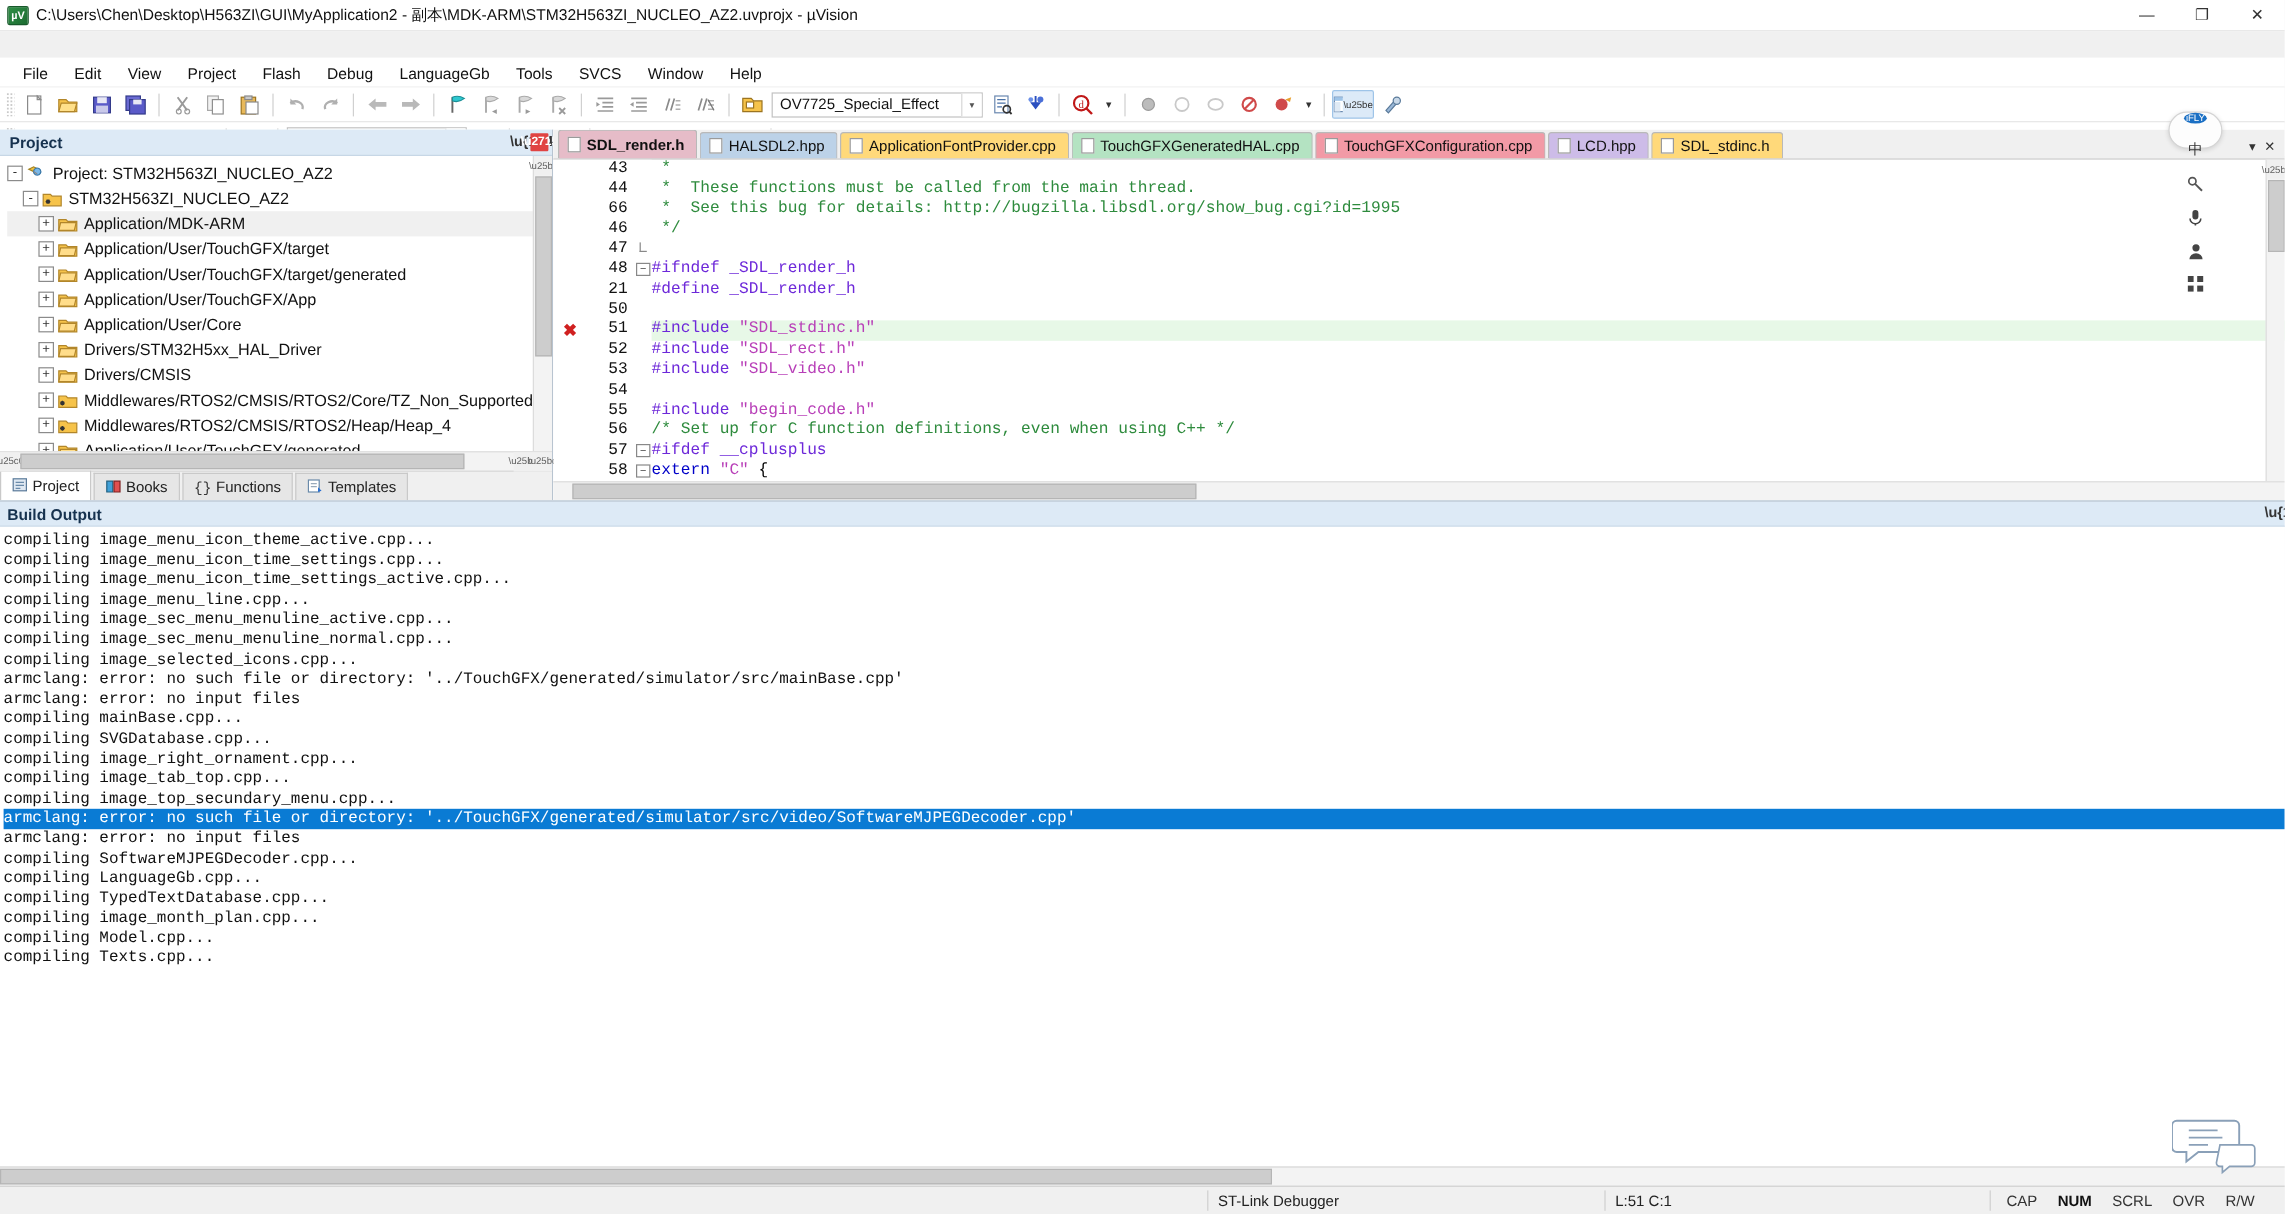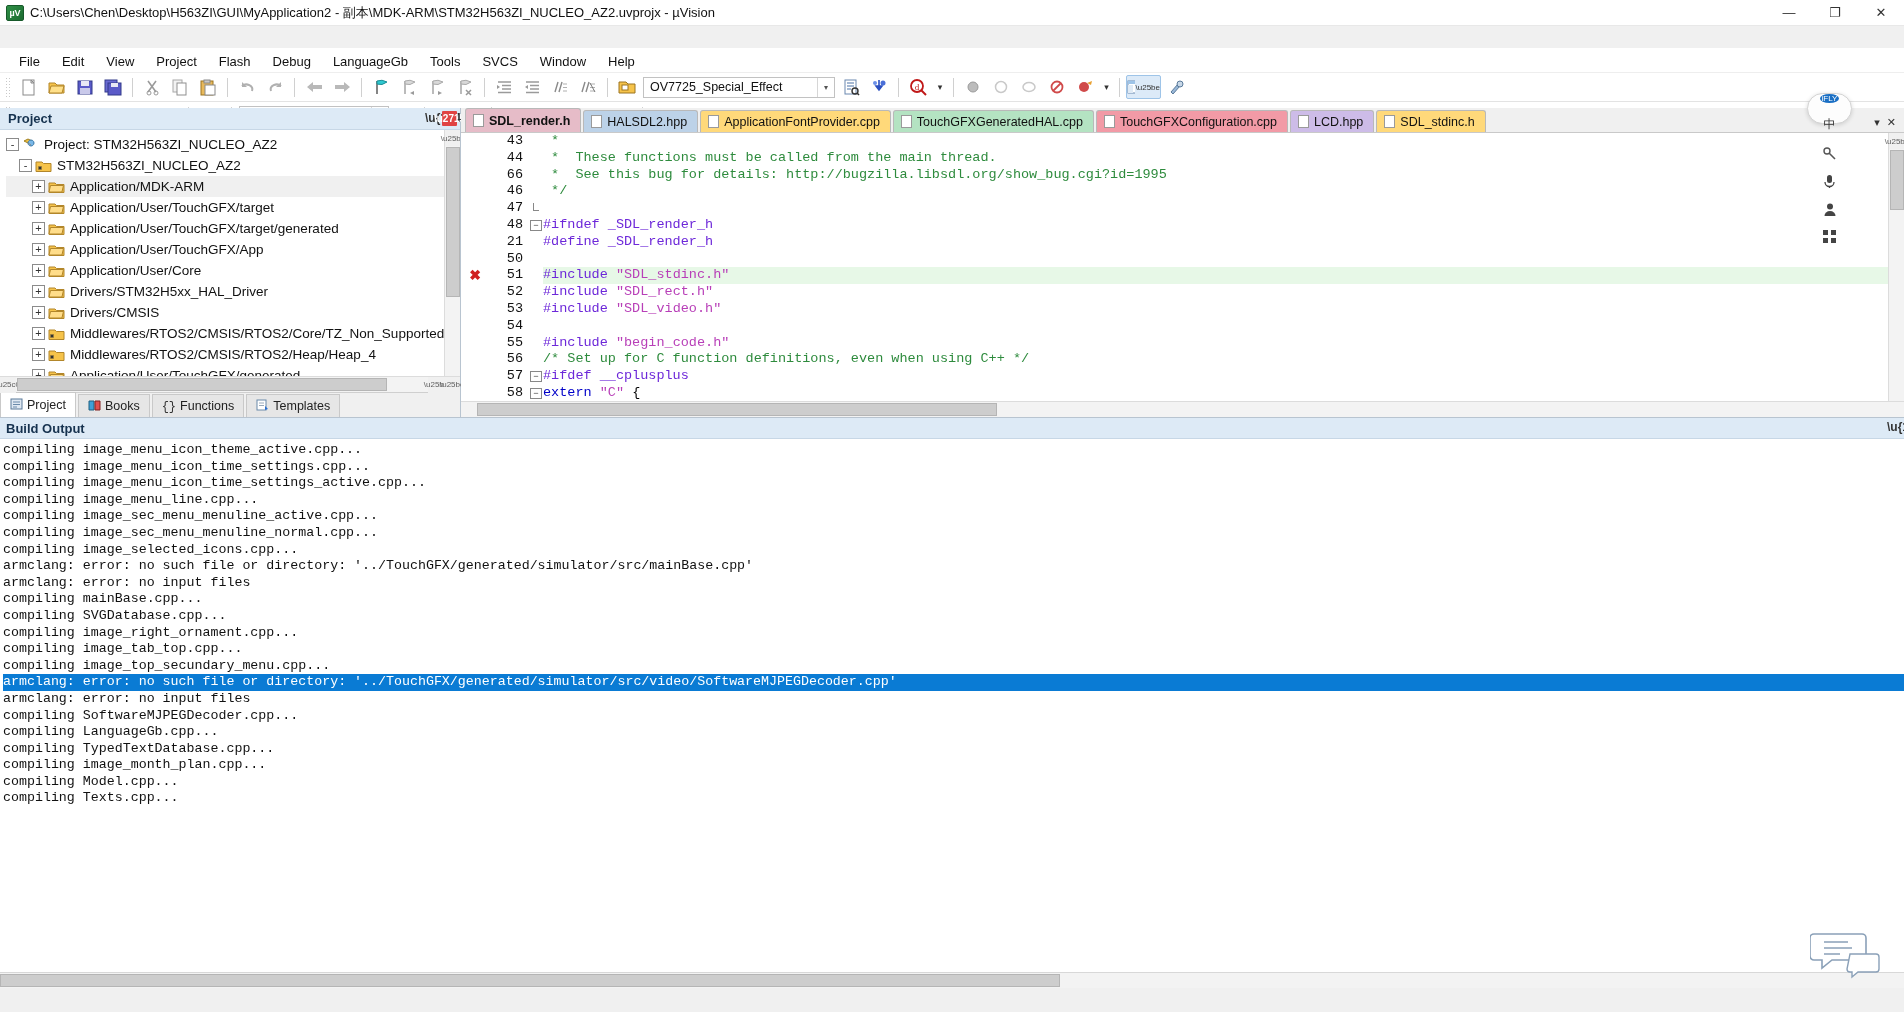--- a/index.html
+++ b/index.html
@@ -326,21 +326,21 @@
           <path d="M10 4 L15 13" stroke="#777" stroke-width="1"></path>
         </svg>
     </div>
     <div class="tb-sep"></div>
     <div class="tb-btn">
       <svg class="ic" width="19" height="17">
           <path d="M1 3 h7 l2 2 h7 v9 h-16 z" fill="#f6c34a" stroke="#9c7420"></path>
           <rect x="4" y="6" width="6" height="5" fill="#fff" stroke="#9c7420"></rect>
         </svg>
     </div>
-    <div class="tb-combo" style="width:192px">
+    <div class="tb-combo" style="width:176px">
       <span class="cval">OV7725_Special_Effect</span>
       <span class="carrow">▾</span>
     </div>
     <div class="tb-btn">
       <svg class="ic" width="17" height="17">
           <rect x="2" y="1" width="11" height="14" fill="#fff" stroke="#6a88b0"></rect>
           <path d="M4 4 h7 M4 7 h7 M4 10 h4" stroke="#4a72a8" stroke-width="1.1"></path>
           <circle cx="12" cy="12" r="3" fill="none" stroke="#333" stroke-width="1.4"></circle>
           <path d="M14 14 L16 16" stroke="#333" stroke-width="1.6"></path>
         </svg>
@@ -844,14 +844,29 @@
   </div>
 
   <div class="bubble">
     <svg width="72" height="52">
       <path d="M4 6 h48 a4 4 0 0 1 4 4 v18 a4 4 0 0 1 -4 4 h-30 l-10 8 v-8 h-8 a4 4 0 0 1 -4 -4 v-18 a4 4 0 0 1 4 -4 z" fill="none" stroke="#8aa0b8" stroke-width="1.6"></path>
       <path d="M14 14 h24 M14 20 h28 M14 26 h16" stroke="#8aa0b8" stroke-width="1.4"></path>
       <path d="M40 26 h26 a3 3 0 0 1 3 3 v12 a3 3 0 0 1 -3 3 h-18 l-6 5 v-5 h-2 a3 3 0 0 1 -3 -3 z" fill="#fff" stroke="#8aa0b8" stroke-width="1.4"></path>
     </svg>
   </div>
 
+  <div class="statusbar">
+    <div class="sb-cell" style="flex:0 0 1006px"></div>
+    <div class="sb-div"></div>
+    <div class="sb-cell" style="flex:0 0 330px">ST-Link Debugger</div>
+    <div class="sb-div"></div>
+    <div class="sb-cell" style="flex:0 0 320px">L:51 C:1</div>
+    <div class="sb-div"></div>
+    <div class="sb-cell" style="gap:7px">
+      <span class="sb-flag">CAP</span>
+      <span class="sb-flag on">NUM</span>
+      <span class="sb-flag">SCRL</span>
+      <span class="sb-flag">OVR</span>
+      <span class="sb-flag">R/W</span>
+    </div>
+  </div>
 
 </div>
 
 </body></html>

